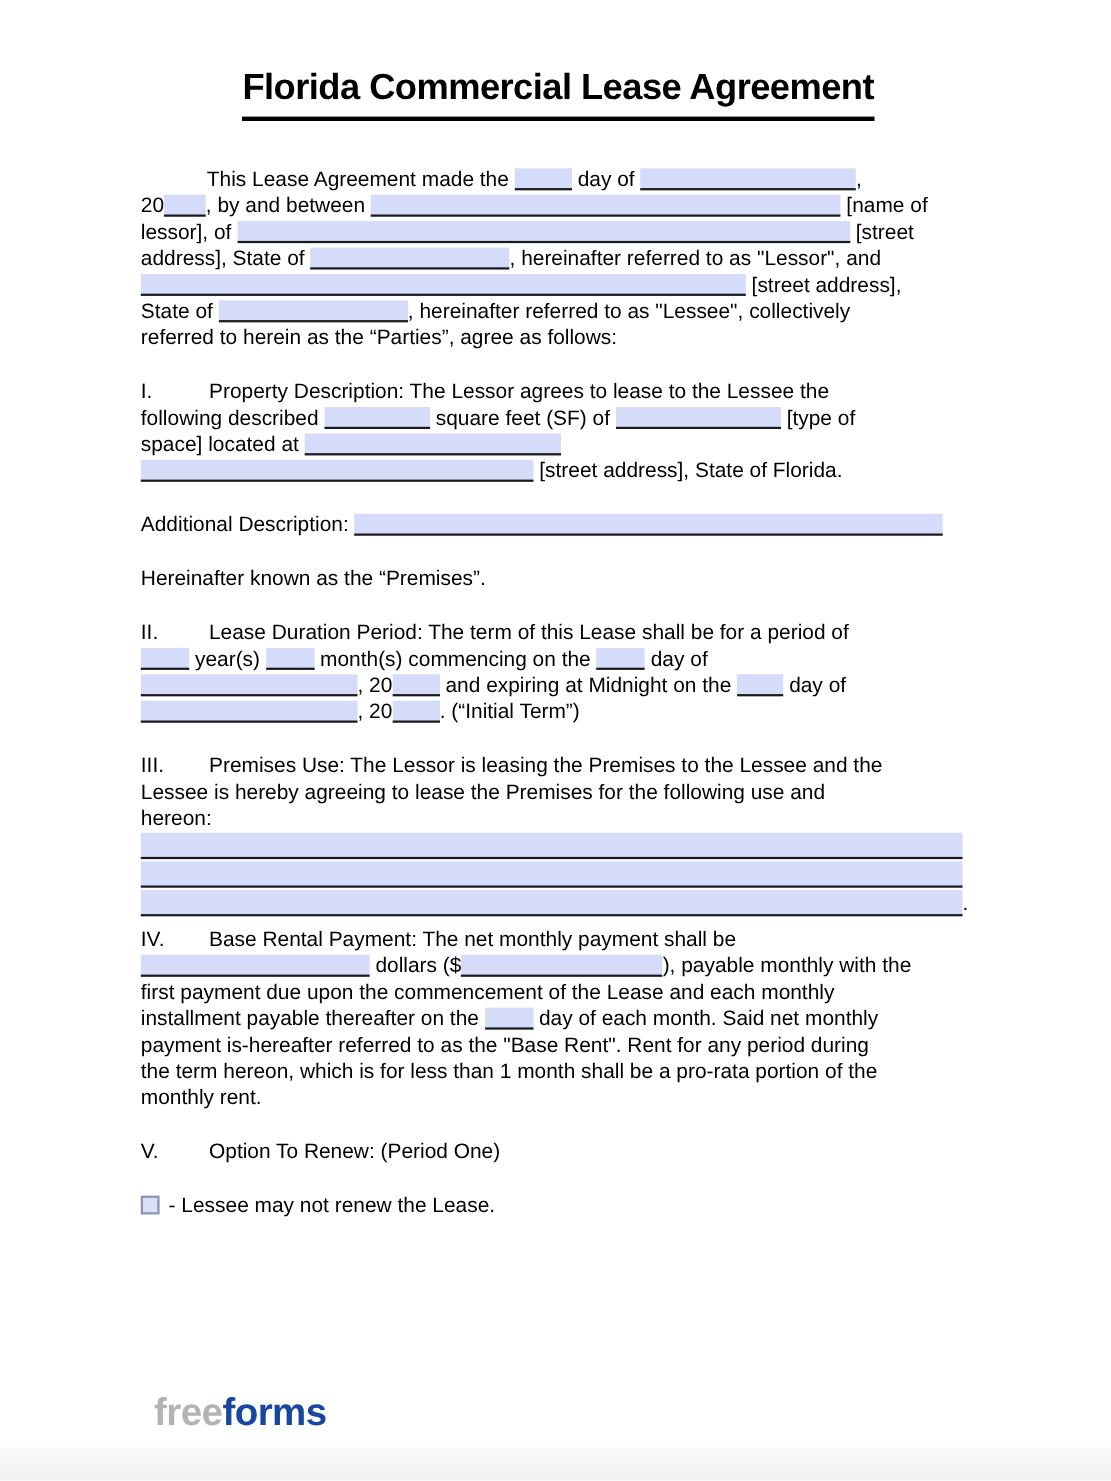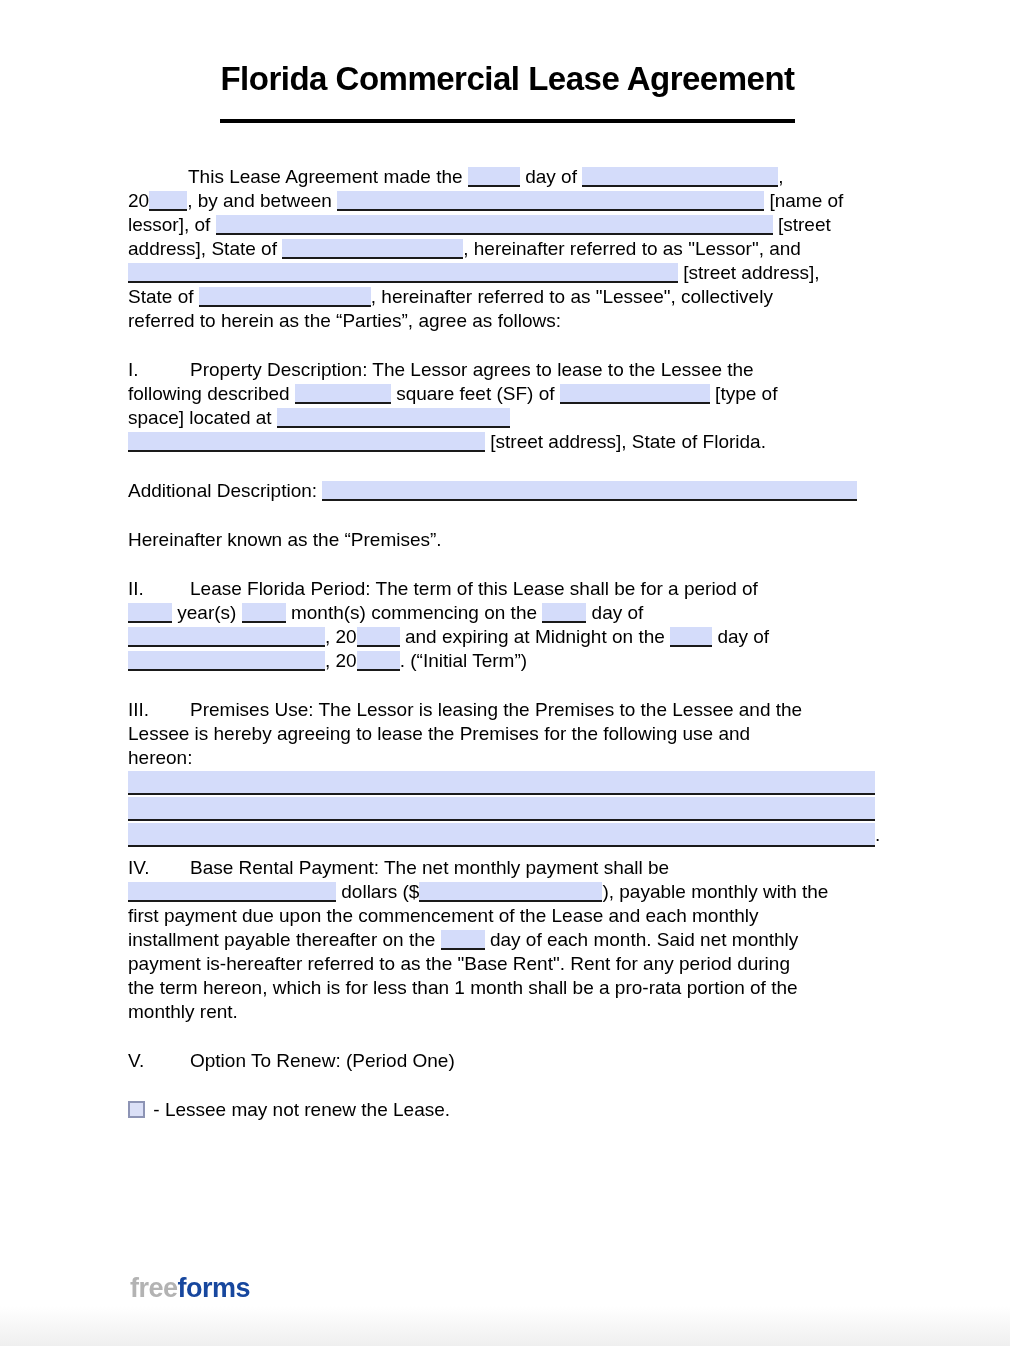--- a/index.html
+++ b/index.html
@@ -8,21 +8,21 @@
     background: #ffffff;
     font-family: "Liberation Sans", "DejaVu Sans", sans-serif;
     font-size: 19px; color: #000;
     position: relative; overflow: hidden;
   }
   .page-inner { padding: 60px 123px 0 128px; }
   .title-wrap { text-align: center; margin: 0 0 42px 0; }
   .doc-title {
     display: inline-block;
     font-size: 33px; font-weight: bold; letter-spacing: -0.5px;
-    border-bottom: 4px solid #000; padding-bottom: 21px;
+    border-bottom: 4px solid #000; padding-bottom: 8px;
     margin: 0;
   }
   .block { margin-bottom: 25px; }
   .block:last-child { margin-bottom: 17px; }
   .line { line-height: 24px; white-space: pre; }
   .line.row { line-height: 26px; }
   .blank {
     display: inline-block;
     background: #d4dcfa;
     border-bottom: 2px solid #1a1a1a;
@@ -40,22 +40,22 @@
     border: 2px solid #8d94b5;
     vertical-align: -2px;
     margin-right: 3px;
     box-sizing: content-box;
   }
   .footer-gradient {
     position: absolute; left: 0; bottom: 0; width: 100%; height: 40px;
     background: linear-gradient(180deg, #ffffff 0%, #efefef 100%);
   }
   .brand {
-    position: absolute; left: 130px; bottom: 42px;
-    font-size: 27px; font-weight: bold; letter-spacing: -0.5px;
+    position: absolute; left: 140px; bottom: 42px;
+    font-size: 35px; font-weight: bold; letter-spacing: -0.5px;
   }
   .brand .free { color: #b3b3b3; }
   .brand .forms { color: #17479e; }
 </style>
 </head>
 <body>
 
 <div class="page-inner">
   <div class="title-wrap">
     <h1 class="doc-title">Florida Commercial Lease Agreement</h1>
@@ -76,21 +76,21 @@
         <div class="line"><span>space] located at </span><span class="blank" style="width: 233px; background: rgb(212, 220, 250);"></span></div>
         <div class="line"><span class="blank" style="width: 357px; background: rgb(212, 220, 250);"></span><span> [street address], State of Florida.</span></div>
       </div>
       <div class="block">
         <div class="line"><span>Additional Description: </span><span class="blank" style="width: 535px; background: rgb(212, 220, 250);"></span></div>
       </div>
       <div class="block">
         <div class="line"><span>Hereinafter known as the “Premises”.</span></div>
       </div>
       <div class="block">
-        <div class="line"><span class="num">II.</span><b>Lease Florida Period</b><span>: The term of this Lease shall be for a period of</span></div>
+        <div class="line"><span class="num">II.</span><b>Lease Duration Period</b><span>: The term of this Lease shall be for a period of</span></div>
         <div class="line"><span class="blank" style="width: 44px; background: rgb(212, 220, 250);"></span><span> year(s) </span><span class="blank" style="width: 44px; background: rgb(212, 220, 250);"></span><span> month(s) commencing on the </span><span class="blank" style="width: 44px; background: rgb(212, 220, 250);"></span><span> day of</span></div>
         <div class="line"><span class="blank" style="width: 197px; background: rgb(212, 220, 250);"></span><span>, 20</span><span class="blank" style="width: 43px; background: rgb(212, 220, 250);"></span><span> and expiring at Midnight on the </span><span class="blank" style="width: 42px; background: rgb(212, 220, 250);"></span><span> day of</span></div>
         <div class="line"><span class="blank" style="width: 197px; background: rgb(212, 220, 250);"></span><span>, 20</span><span class="blank" style="width: 43px; background: rgb(212, 220, 250);"></span><span>. (“Initial Term”)</span></div>
       </div>
       <div class="block" style="margin-bottom: 8px;">
         <div class="line"><span class="num">III.</span><b>Premises Use</b><span>: The Lessor is leasing the Premises to the Lessee and the</span></div>
         <div class="line"><span>Lessee is hereby agreeing to lease the Premises for the following use and</span></div>
         <div class="line"><span>hereon:</span></div>
         <div class="line row"><span class="blank tall" style="width: 747px; background: rgb(212, 220, 250);"></span></div>
         <div class="line row"><span class="blank tall" style="width: 747px; background: rgb(212, 220, 250);"></span></div>

